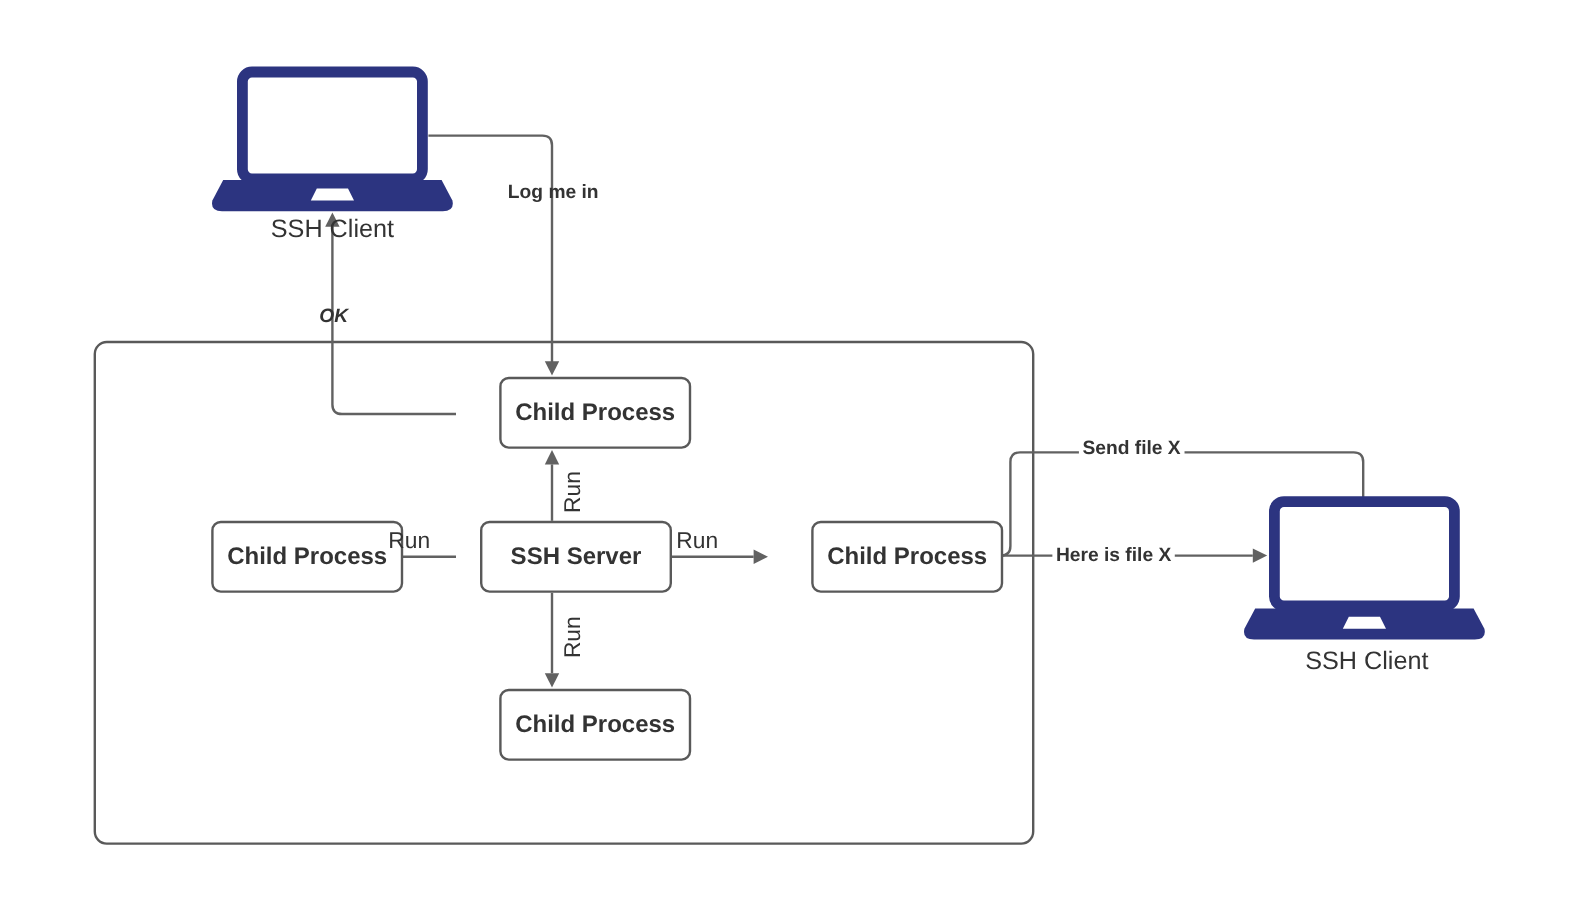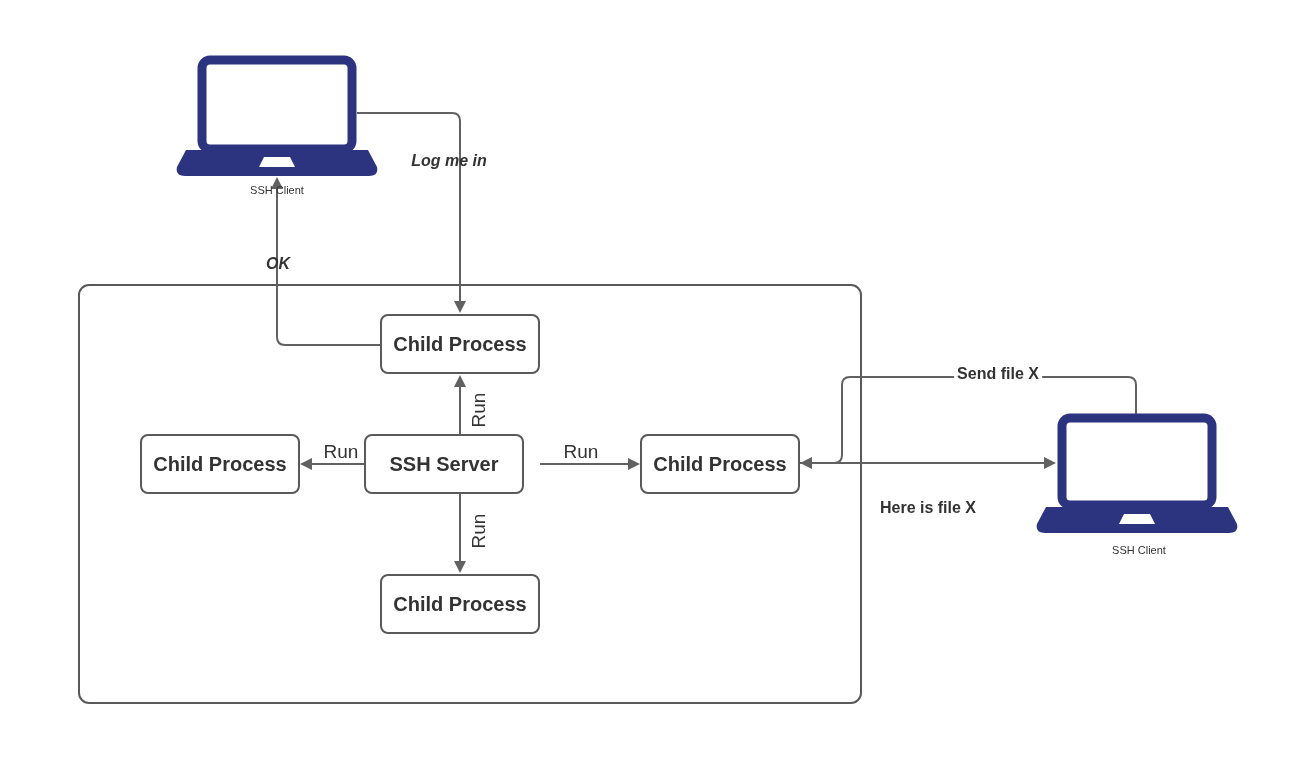--- a/index.html
+++ b/index.html
@@ -49,32 +49,33 @@
     background: var(--box-fill, #ffffff);
     border: 2.5px solid var(--box-border, #595959);
     border-radius: 8px;
     display: flex;
     align-items: center;
     justify-content: center;
     font-size: 20px;
     font-weight: bold;
     color: var(--text, #333333);
     white-space: nowrap;
+    margin-left: 36px;
   }
   .lbl {
     position: absolute;
     transform: translate(-50%, -50%);
     color: var(--text, #333333);
     white-space: nowrap;
     line-height: 1.2;
   }
   .lbl.bold   { font-weight: bold; font-size: 16px; }
   .lbl.run    { font-size: 19px; }
   .lbl.rot    { transform: translate(-50%, -50%) rotate(-90deg); }
-  .lbl.client { font-size: 11px; }
+  .lbl.client { font-size: 21px; }
   .lbl.bg     { background: #ffffff; padding: 0 3px; }
 </style>
 </head>
 <body>
 
 <div class="canvas">
 
   <svg class="wires" width="1312" height="759" viewBox="0 0 1312 759">
 
     <rect class="container-rect" x="79" y="285" width="782" height="418" rx="10"></rect>
@@ -119,33 +120,33 @@
   <div class="node" style="left:380px; top:314px;">Child Process</div>
 
   <div class="node" style="left:140px; top:434px;">Child Process</div>
 
   <div class="node" style="left:364px; top:434px;">SSH Server</div>
 
   <div class="node" style="left:640px; top:434px;">Child Process</div>
 
   <div class="node" style="left:380px; top:574px;">Child Process</div>
 
-  <div class="lbl bold" style="left:449px; top:161px;font-style:italic;">Log me in</div>
+  <div class="lbl bold" style="left:461px; top:161px;">Log me in</div>
 
   <div class="lbl bold" style="left:278px; top:264px;font-style:italic;">OK</div>
 
   <div class="lbl run rot" style="left:479px; top:410px;">Run</div>
 
   <div class="lbl run" style="left:341px; top:452px;">Run</div>
 
   <div class="lbl run" style="left:581px; top:452px;">Run</div>
 
   <div class="lbl run rot" style="left:479px; top:531px;">Run</div>
 
-  <div class="lbl bold bg" style="left:998px; top:374px;">Send file X</div>
+  <div class="lbl bold bg" style="left:943px; top:374px;">Send file X</div>
 
-  <div class="lbl bold bg" style="left:928px; top:463px;margin-top:45px;">Here is file X</div>
+  <div class="lbl bold bg" style="left:928px; top:463px;">Here is file X</div>
 
   <div class="lbl client" style="left:277px; top:191px;">SSH Client</div>
 
   <div class="lbl client" style="left:1139px; top:551px;">SSH Client</div>
 
 </div>
 
 </body></html>

